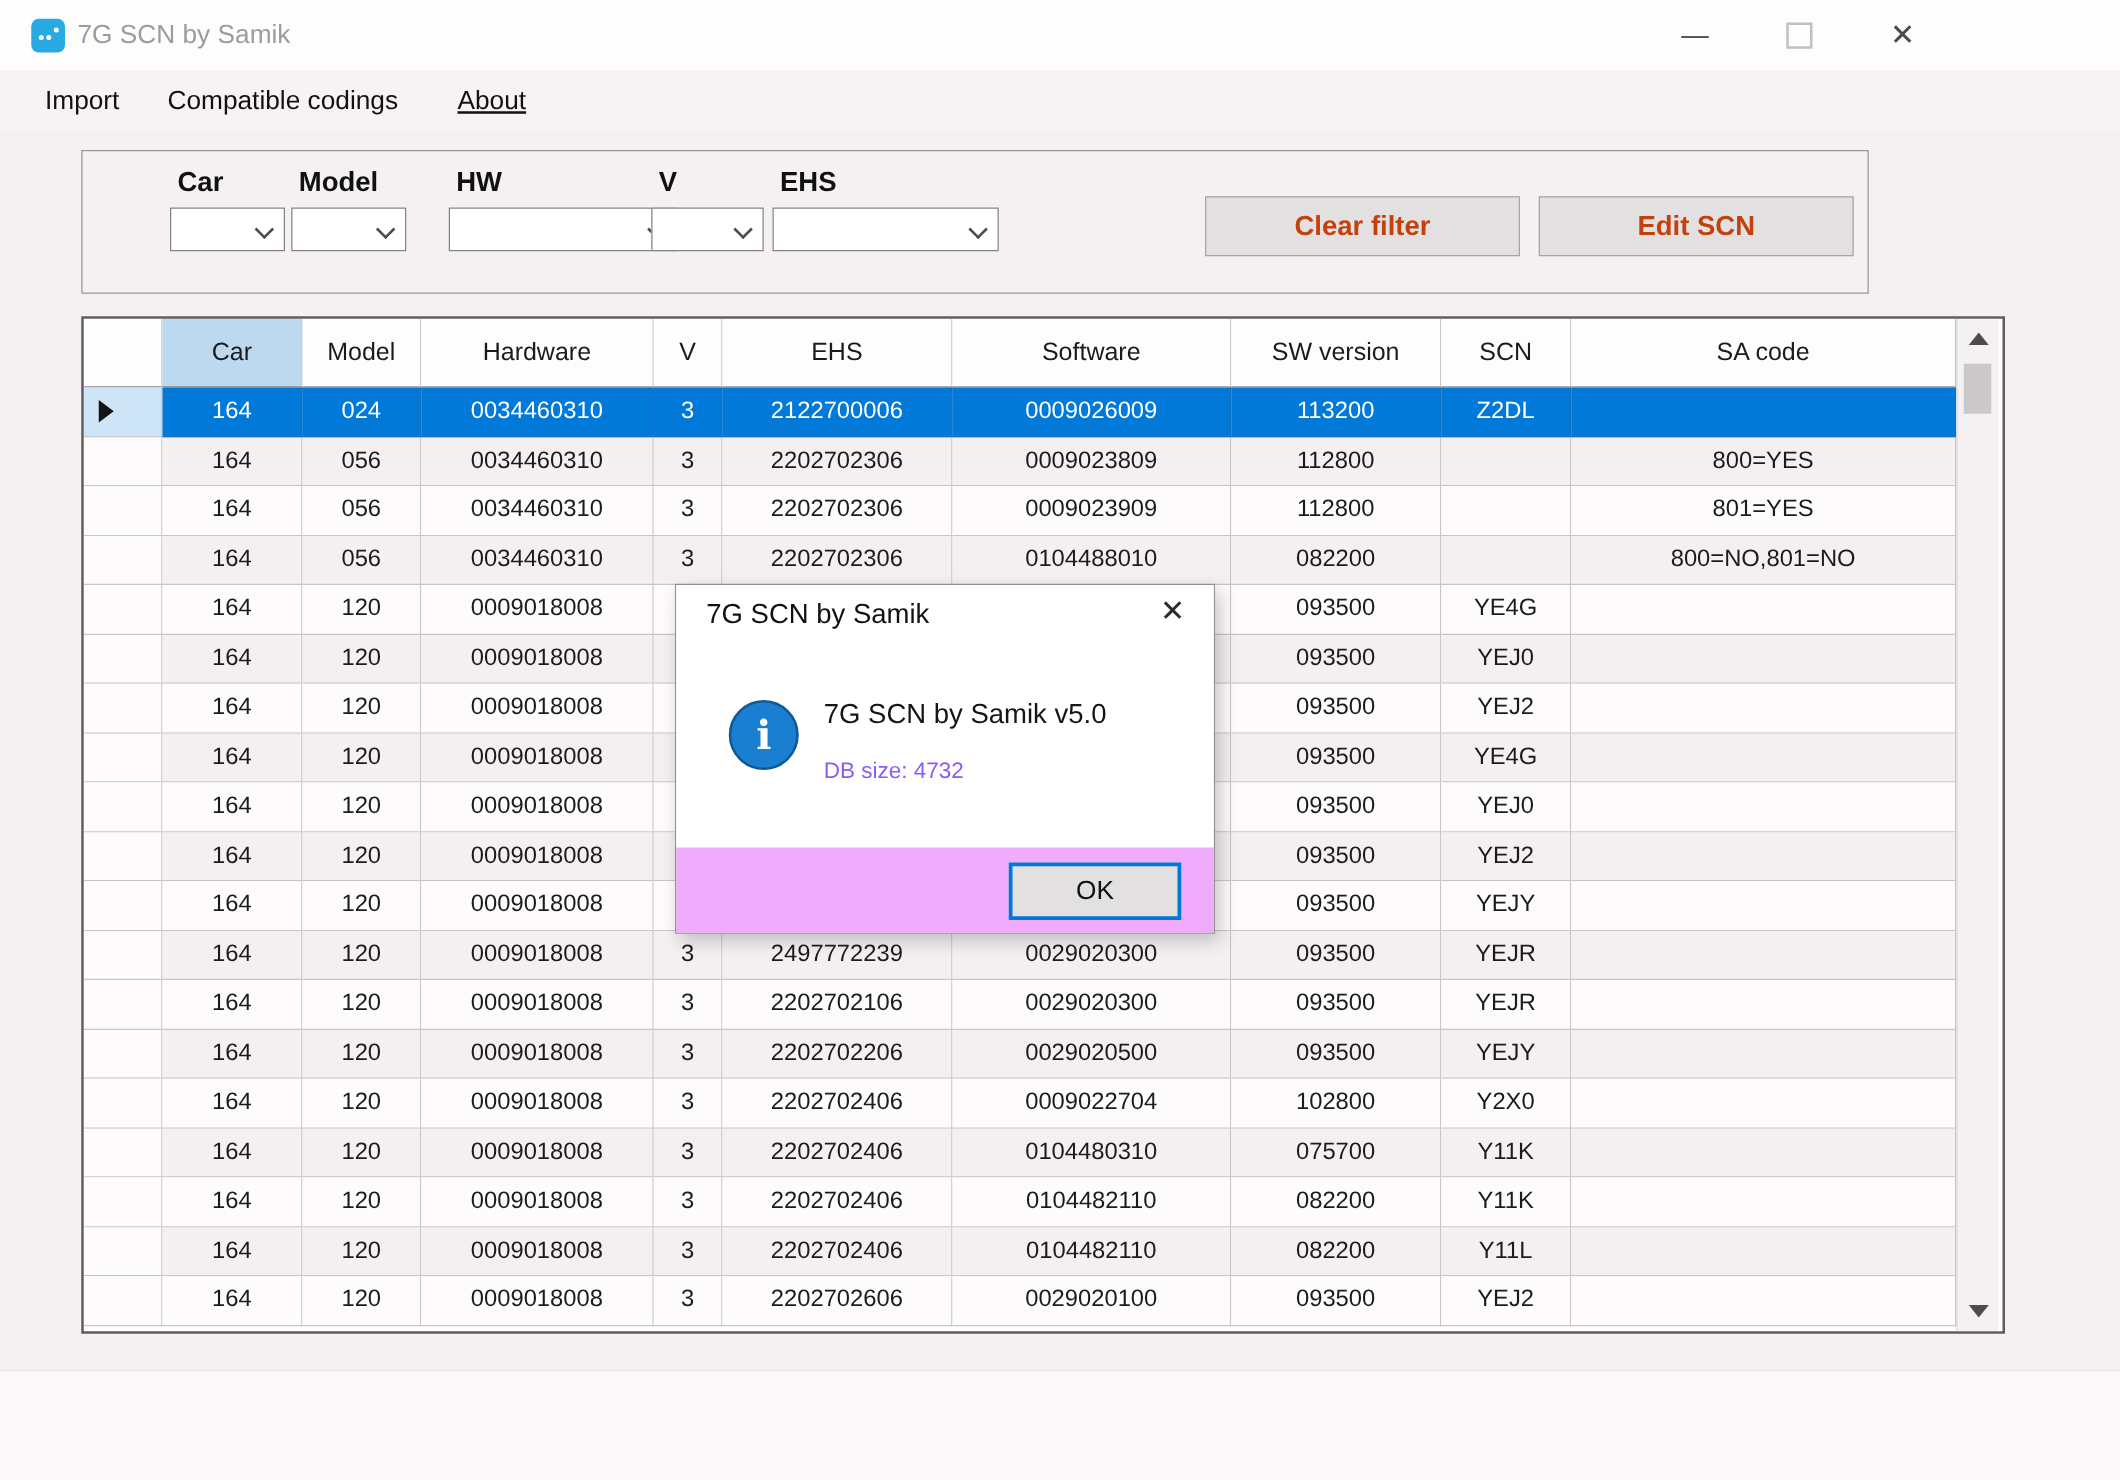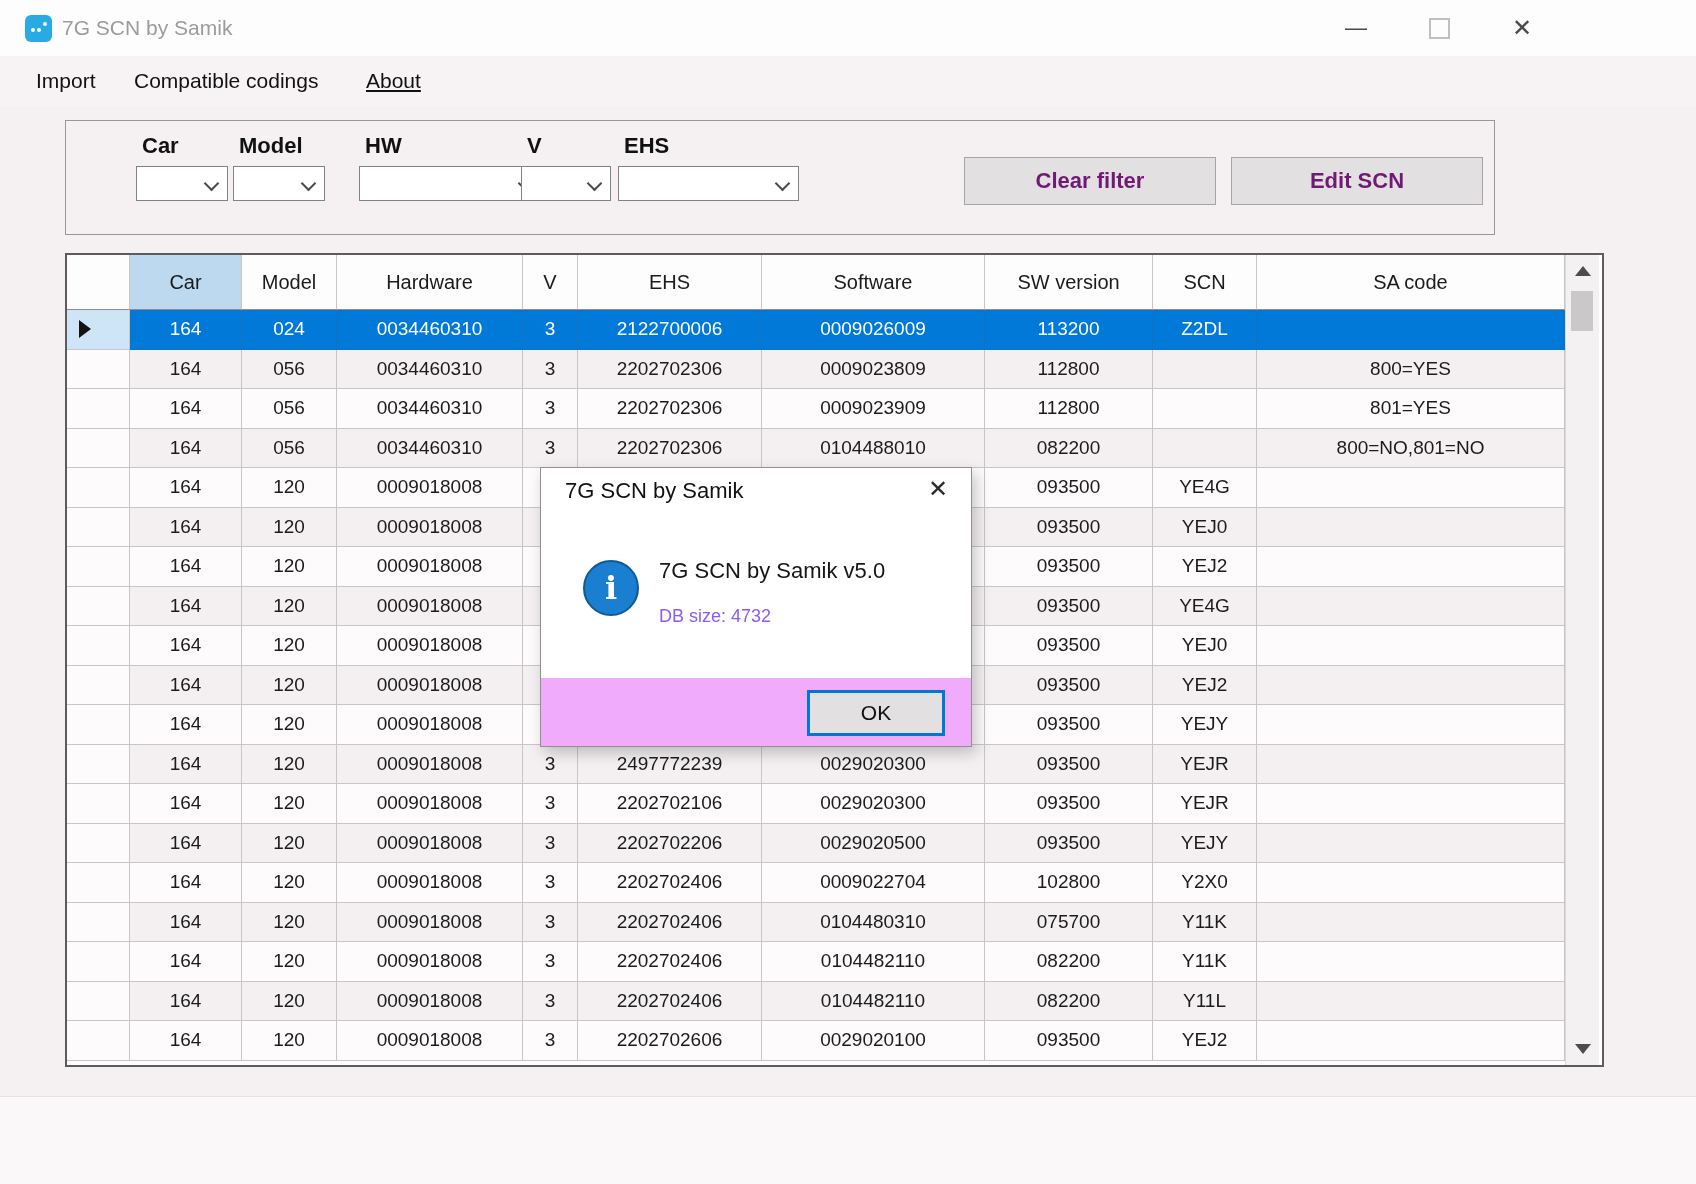--- a/index.html
+++ b/index.html
@@ -32,21 +32,21 @@
   .flabel{display:block;font-weight:bold;font-size:22px;color:#111;margin:0 0 7px 6px;}
   .combo{position:relative;height:33px;background:#fff;border:1px solid #868284;display:flex;align-items:center;}
   .combo .val{flex:1;padding-left:8px;font-size:18px;}
   .chev{position:absolute;right:10px;top:11px;width:9px;height:9px;border-right:2px solid #4c4c4c;border-bottom:2px solid #4c4c4c;transform:rotate(45deg);}
   .f-car{left:70px;}   .f-car .combo{width:90px;}
   .f-model{left:167px;}.f-model .combo{width:90px;}
   .f-hw{left:265px;margin-left:28px;}   .f-hw .combo{width:181px;}
   .f-v{left:455px;}    .f-v .combo{width:88px;}
   .f-ehs{left:552px;}  .f-ehs .combo{width:179px;}
   .fbtn{position:absolute;top:36px;width:250px;height:46px;background:#e3e0e1;border:1px solid #a8a4a6;
-    font-weight:bold;font-size:22px;color:#701a75;display:flex;align-items:center;justify-content:center;}
+    font-weight:bold;font-size:22px;color:#c2410c;display:flex;align-items:center;justify-content:center;}
   .btn-clear{left:898px;}
   .btn-edit{left:1165px;}
   
   .table-wrap{position:absolute;left:65px;top:253px;width:1535px;height:810px;border:2px solid #5f5b5d;background:#fff;display:flex;overflow:hidden;}
   #grid{display:grid;width:1498px;
     grid-template-columns:63px 112px 95px 186px 55px 184px 223px 168px 104px 308px;
     grid-template-rows:55px;grid-auto-rows:39.5px;font-size:19px;}
   .hcell{background:#fefdfe;border-bottom:1px solid #8f8b8d;border-right:1px solid #c9c5c7;
     display:flex;align-items:center;justify-content:center;font-size:20px;}
   .hcell.hl{background:#bcd9f0;}

